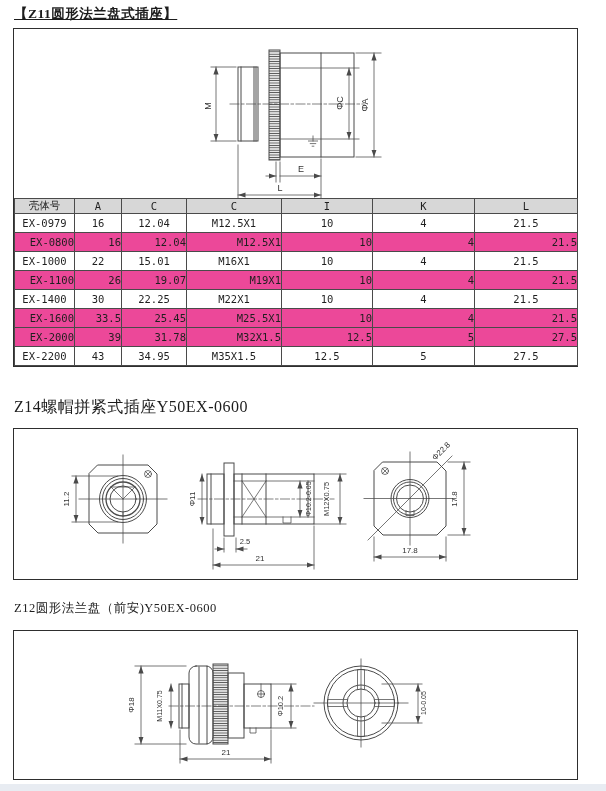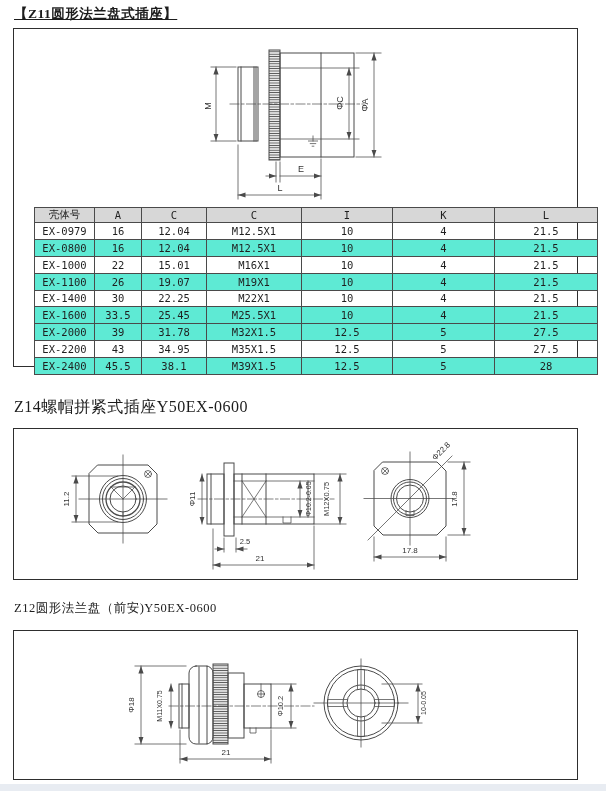--- a/index.html
+++ b/index.html
@@ -13,25 +13,25 @@
   .frame{position:absolute;left:13px;width:563px;border:1.5px solid #2e2e2e;background:#fff;box-sizing:content-box;}
   #frame1{top:28px;height:337px;}
   #frame2{top:428px;height:150px;}
   #frame3{top:630px;height:148px;}
   svg.drw{position:absolute;left:0;top:0;}
   .drw line,.drw path,.drw rect,.drw circle{stroke:#4a4a4a;stroke-width:1;fill:none;stroke-linecap:square;}
   .drw .thin{stroke-width:0.75;}
   .drw .cl{stroke-width:0.7;stroke-dasharray:9 2.5 2.5 2.5;}
   .drw text{fill:#333;stroke:none;font-family:"Liberation Sans","DejaVu Sans",sans-serif;}
   .t9{font-size:9px;} .t8{font-size:8px;} .t75{font-size:7.5px;} .t7{font-size:7px;}
-  .dtable{position:absolute;left:0;top:178px;width:563px;height:168px;border-collapse:collapse;table-layout:fixed;margin-left:20px;}
+  .dtable{position:absolute;left:0;top:169px;width:563px;height:168px;border-collapse:collapse;table-layout:fixed;}
   .dtable th,.dtable td{border:1px solid #4a4a4a;padding:0;text-align:center;vertical-align:middle;
        font-family:"DejaVu Sans Mono","Liberation Mono",monospace;font-size:10.5px;font-weight:normal;color:#1f1f1f;}
   .dtable thead th{background:#d7d7d7;}
-  .dtable tr.shaded td{background:#5eead4;}
+  .dtable tr.shaded td{background:#ec4899;text-align:right;}
   #bottom-strip{position:absolute;left:0;bottom:0;width:606px;height:7px;background:#e8ecf2;}
 </style>
 </head>
 <body>
 
 <div id="title1" class="sec-title">【Z11圆形法兰盘式插座】</div>
 
 <div id="frame1" class="frame">
   <svg class="drw" width="563" height="186" viewBox="0 0 563 186">
     <defs>
@@ -167,29 +167,20 @@
         </tr>
         <tr>
           <td>EX-2200</td>
           <td>43</td>
           <td>34.95</td>
           <td>M35X1.5</td>
           <td>12.5</td>
           <td>5</td>
           <td>27.5</td>
         </tr>
-        <tr class="shaded">
-          <td>EX-2400</td>
-          <td>45.5</td>
-          <td>38.1</td>
-          <td>M39X1.5</td>
-          <td>12.5</td>
-          <td>5</td>
-          <td>28</td>
-        </tr>
       </tbody>
   </table>
 </div>
 
 <div id="title2" class="sec-title">Z14螺帽拼紧式插座Y50EX-0600</div>
 
 <div id="frame2" class="frame">
   <svg class="drw" width="563" height="150" viewBox="0 0 563 150">
     <defs>
       <marker id="a2" viewBox="0 0 8 8" refX="7.5" refY="4" markerWidth="8" markerHeight="8" orient="auto-start-reverse" markerUnits="userSpaceOnUse">

